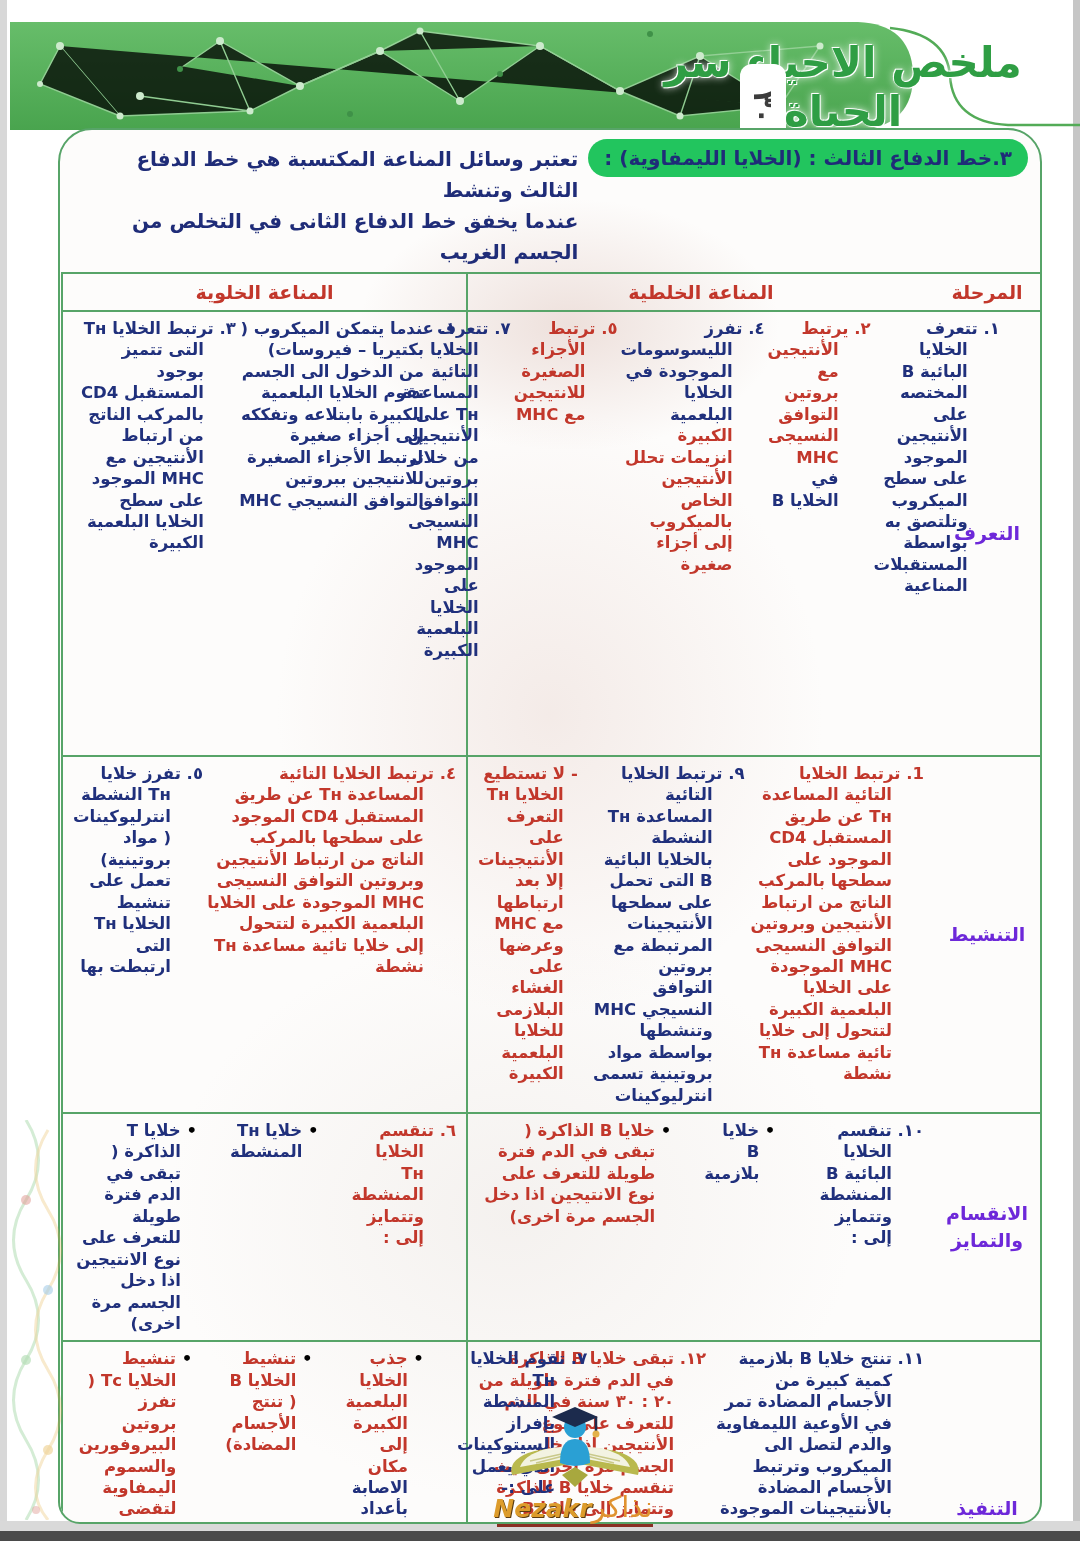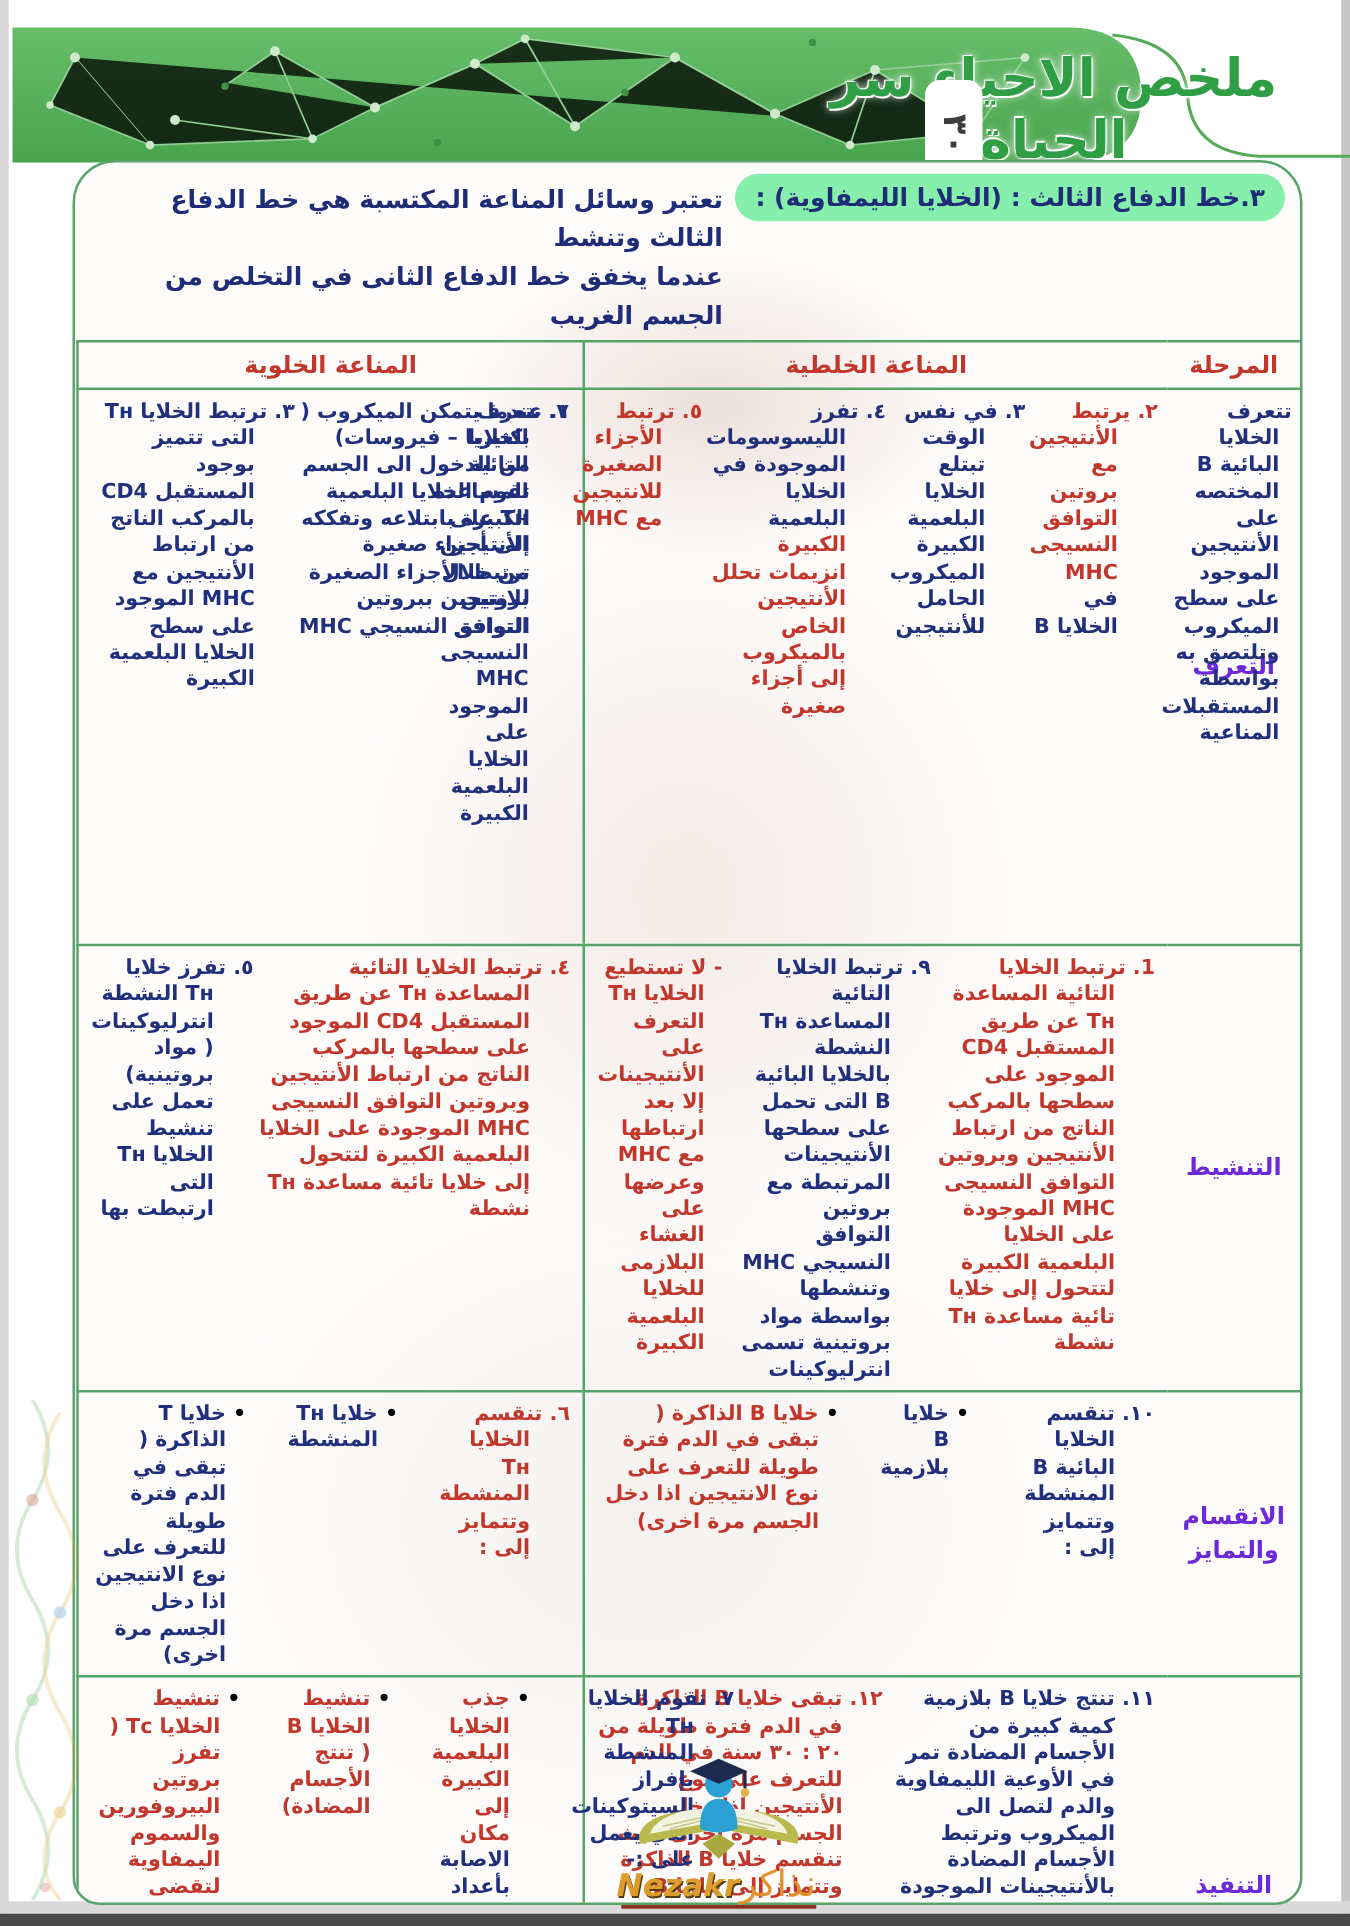--- a/index.html
+++ b/index.html
@@ -40,21 +40,21 @@
     background:
       radial-gradient(ellipse 300px 180px at 52% 14%, rgba(214,182,172,.40), rgba(214,182,172,0) 70%),
       radial-gradient(ellipse 380px 420px at 50% 42%, rgba(226,202,194,.34), rgba(226,202,194,0) 72%),
       radial-gradient(ellipse 460px 380px at 46% 78%, rgba(224,216,210,.30), rgba(224,216,210,0) 75%);
   }
   .intro{
     position:relative;z-index:1;display:flex;direction:rtl;align-items:flex-start;
     gap:10px;padding:9px 12px 4px 12px;min-height:59px;box-sizing:border-box;
   }
   .intro-pill{
-    flex:none;background:#86efac;border-radius:20px;padding:7px 16px;
+    flex:none;background:#22c55e;border-radius:20px;padding:7px 16px;
     font-size:20px;font-weight:bold;color:#1f2c78;white-space:nowrap;
   }
   .intro-text{font-size:20px;font-weight:bold;color:#1f2c78;text-align:right;line-height:1.55;padding-top:5px;}
 
   
   .tgrid{
     position:relative;z-index:1;display:grid;direction:rtl;
     grid-template-columns:106px 468px 405px;
   }
   .tcell{
@@ -165,21 +165,20 @@
   <div class="tgrid" id="tgrid">
     <div class="tcell thead">المرحلة</div>
     <div class="tcell thead vline">المناعة الخلطية</div>
     <div class="tcell thead vline">المناعة الخلوية</div>
   <div class="tcell stage r0">
         <div class="stage-label">التعرف</div>
       </div>
       <div class="tcell content vline r0">
         <div class="item num"><span class="c-blue">١. تتعرف الخلايا البائية B المختصه على الأنتيجين الموجود على سطح الميكروب وتلتصق به بواسطة المستقبلات المناعية</span></div>
         <div class="item num"><span class="c-red">٢. يرتبط الأنتيجين مع بروتين التوافق النسيجى MHC</span><span class="c-blue"> في الخلايا B</span></div>
-        <div class="item num"><span class="c-blue">٣. في نفس الوقت تبتلع الخلايا البلعمية الكبيرة الميكروب الحامل للأنتيجين</span></div>
         <div class="item num"><span class="c-blue">٤. تفرز الليسوسومات الموجودة في الخلايا البلعمية</span><span class="c-red"> الكبيرة انزيمات تحلل الأنتيجين الخاص بالميكروب إلى أجزاء صغيرة</span></div>
         <div class="item num"><span class="c-red">٥. ترتبط الأجزاء الصغيرة للانتيجين مع MHC</span></div>
         <div class="item num"><span class="c-blue">٧. تتعرف الخلايا التائية المساعدة Tʜ على الأنتيجين من خلال بروتين التوافق النسيجى MHC الموجود على الخلايا البلعمية الكبيرة</span></div>
       </div>
       <div class="tcell content vline r0">
         <div class="item num"><span class="c-blue">١. عندما يتمكن الميكروب ( بكتيريا – فيروسات) من الدخول الى الجسم تقوم الخلايا البلعمية الكبيرة بابتلاعه وتفككه إلى أجزاء صغيرة ترتبط الأجزاء الصغيرة للانتيجين ببروتين التوافق النسيجي MHC</span></div>
         <div class="item num"><span class="c-blue">٣. ترتبط الخلايا Tʜ التى تتميز بوجود المستقبل CD4 بالمركب الناتج من ارتباط الأنتيجين مع MHC الموجود على سطح الخلايا البلعمية الكبيرة</span></div>
       </div>
       <div class="tcell stage r1">
         <div class="stage-label">التنشيط</div>

